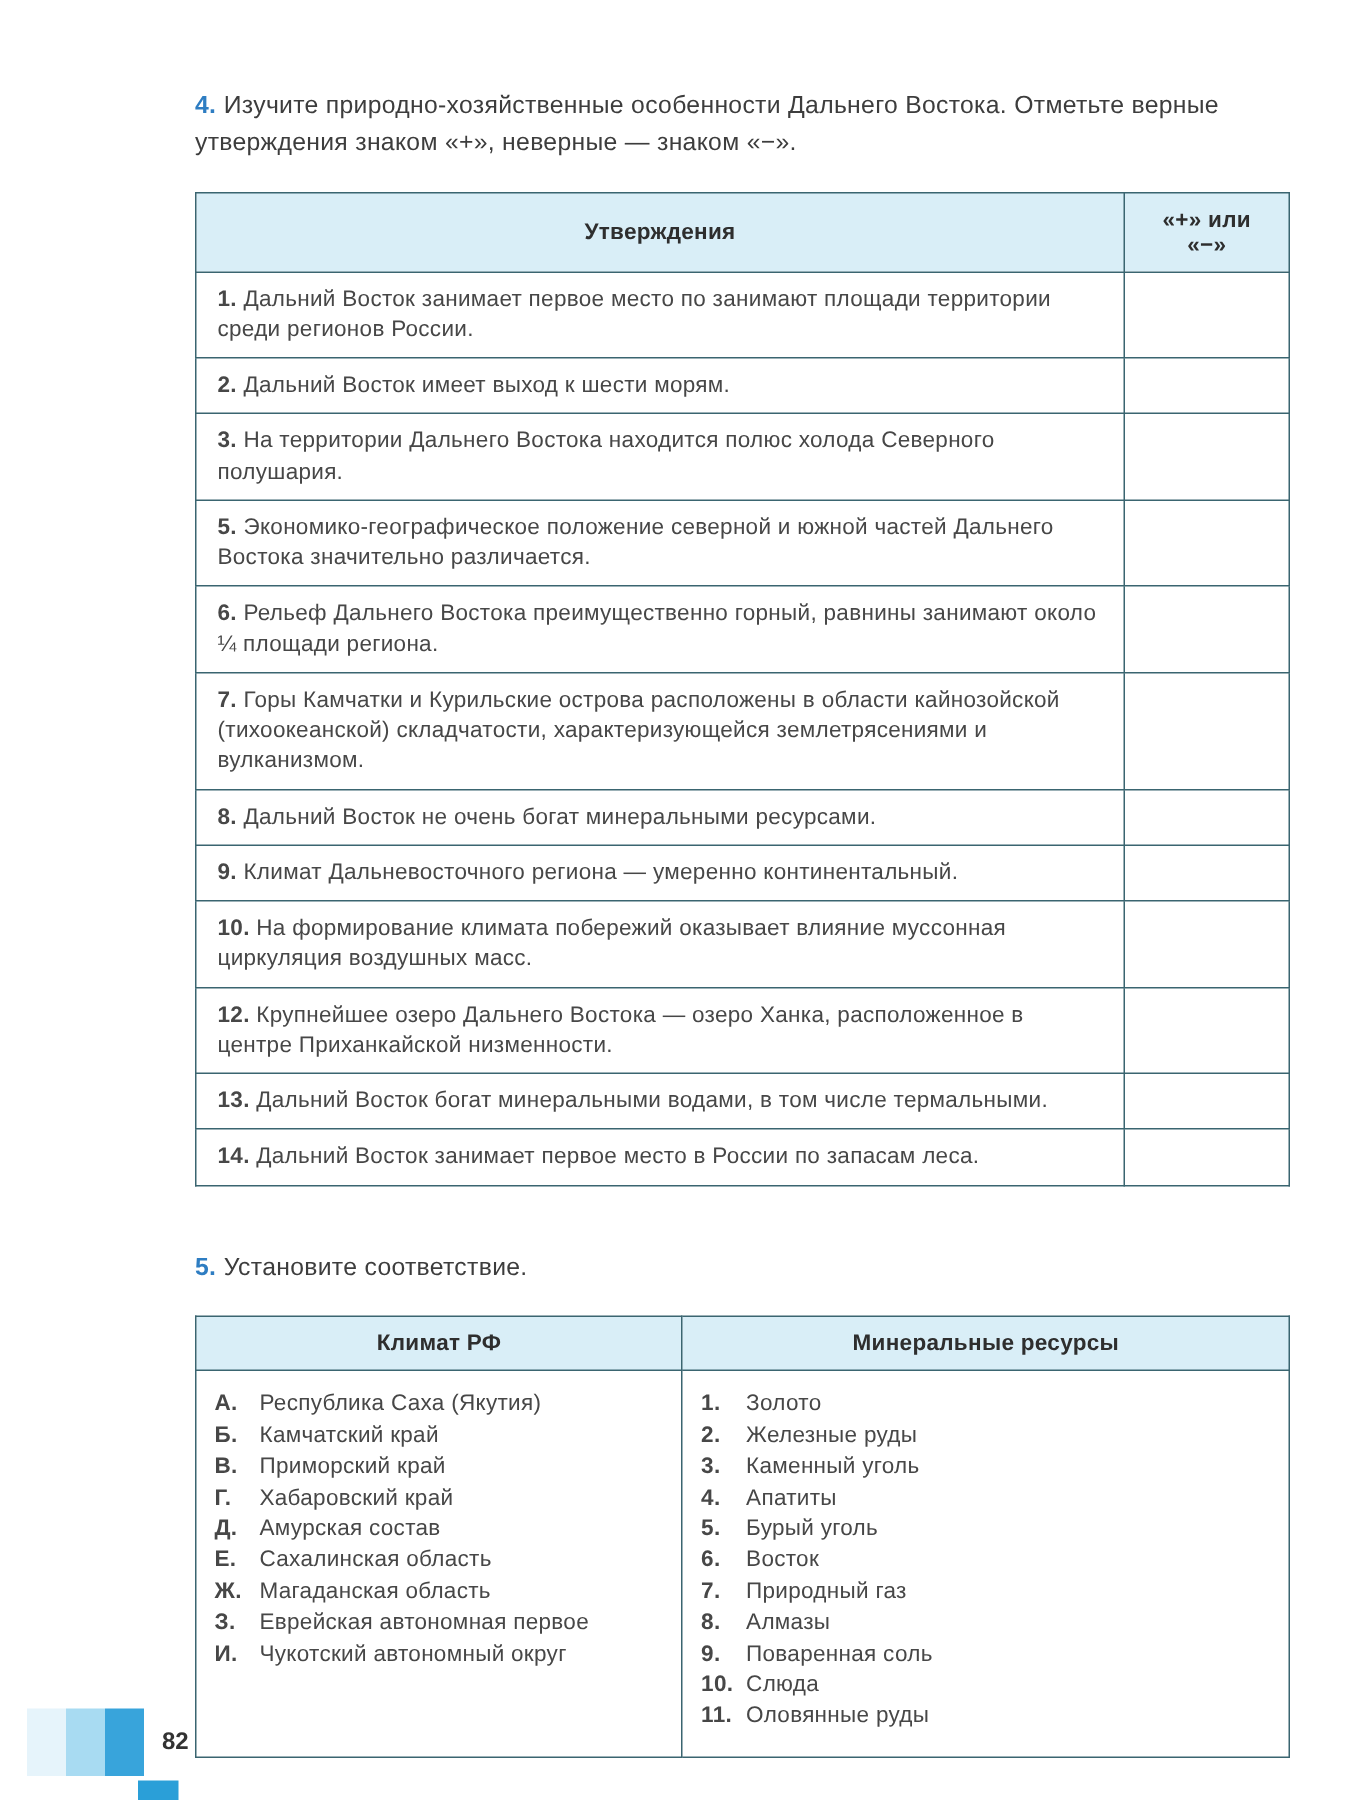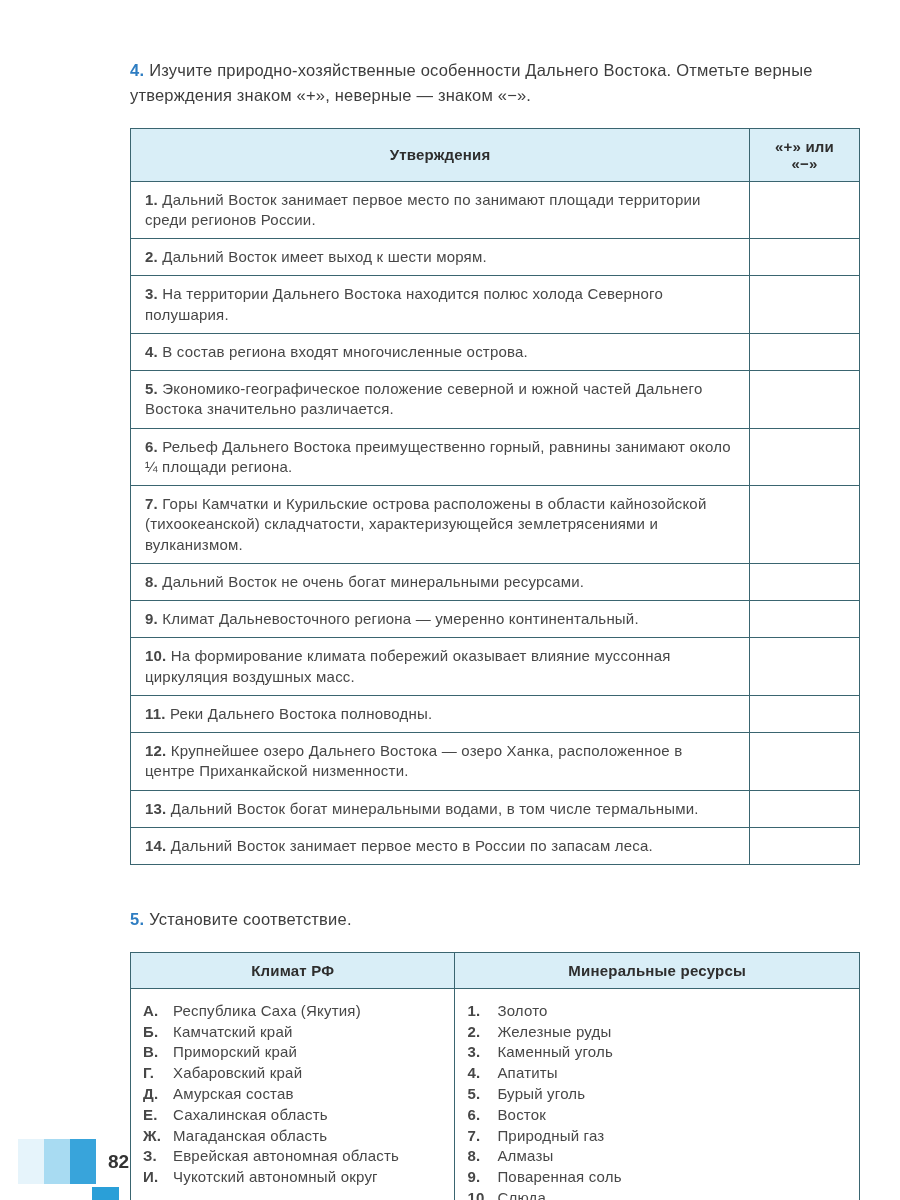--- a/index.html
+++ b/index.html
@@ -79,21 +79,21 @@
     bottom: 16px;
     display: flex;
     align-items: center;
   }
   .sq { width: 26px; height: 45px; display: inline-block; }
   .sq1 { background: #e6f4fb; }
   .sq2 { background: #a8dbf2; }
   .sq3 { background: #38a4db; }
   .page-num {
     margin-left: 12px;
-    font-size: 19px;
+    font-size: 16px;
     font-weight: bold;
     color: #333333;
   }
   .bottom-tab {
     position: absolute;
     left: 92px;
     bottom: 0;
     width: 27px;
     height: 13px;
     background: #2a9fd8;
@@ -125,24 +125,20 @@
         </tr>
         <tr>
           <td class="stmt"><span class="num">2.</span> <span>Дальний Восток имеет выход к шести морям.</span></td>
           <td class="ans"></td>
         </tr>
         <tr>
           <td class="stmt"><span class="num">3.</span> <span>На территории Дальнего Востока находится полюс холода Северного полушария.</span></td>
           <td class="ans"></td>
         </tr>
         <tr>
-          <td class="stmt"><span class="num">4.</span> <span>В состав региона входят многочисленные острова.</span></td>
-          <td class="ans"></td>
-        </tr>
-        <tr>
           <td class="stmt"><span class="num">5.</span> <span>Экономико-географическое положение северной и южной частей Дальнего Востока значительно различается.</span></td>
           <td class="ans"></td>
         </tr>
         <tr>
           <td class="stmt"><span class="num">6.</span> <span>Рельеф Дальнего Востока преимущественно горный, равнины занимают около ¼ площади региона.</span></td>
           <td class="ans"></td>
         </tr>
         <tr>
           <td class="stmt"><span class="num">7.</span> <span>Горы Камчатки и Курильские острова расположены в области кайнозойской (тихоокеанской) складчатости, характеризующейся землетрясениями и вулканизмом.</span></td>
           <td class="ans"></td>
@@ -150,24 +146,20 @@
         <tr>
           <td class="stmt"><span class="num">8.</span> <span>Дальний Восток не очень богат минеральными ресурсами.</span></td>
           <td class="ans"></td>
         </tr>
         <tr>
           <td class="stmt"><span class="num">9.</span> <span>Климат Дальневосточного региона — умеренно континентальный.</span></td>
           <td class="ans"></td>
         </tr>
         <tr>
           <td class="stmt"><span class="num">10.</span> <span>На формирование климата побережий оказывает влияние муссонная циркуляция воздушных масс.</span></td>
-          <td class="ans"></td>
-        </tr>
-        <tr>
-          <td class="stmt"><span class="num">11.</span> <span>Реки Дальнего Востока полноводны.</span></td>
           <td class="ans"></td>
         </tr>
         <tr>
           <td class="stmt"><span class="num">12.</span> <span>Крупнейшее озеро Дальнего Востока — озеро Ханка, расположенное в центре Приханкайской низменности.</span></td>
           <td class="ans"></td>
         </tr>
         <tr>
           <td class="stmt"><span class="num">13.</span> <span>Дальний Восток богат минеральными водами, в том числе термальными.</span></td>
           <td class="ans"></td>
         </tr>
@@ -219,21 +211,21 @@
             <div class="li">
                 <span class="lbl">Е.</span>
                 <span>Сахалинская область</span>
               </div>
             <div class="li">
                 <span class="lbl">Ж.</span>
                 <span>Магаданская область</span>
               </div>
             <div class="li">
                 <span class="lbl">З.</span>
-                <span>Еврейская автономная область</span>
+                <span>Еврейская автономная первое</span>
               </div>
             <div class="li">
                 <span class="lbl">И.</span>
                 <span>Чукотский автономный округ</span>
               </div>
           </td>
           <td class="list-cell">
             <div class="li">
                 <span class="lbl">1.</span>
                 <span>Золото</span>

